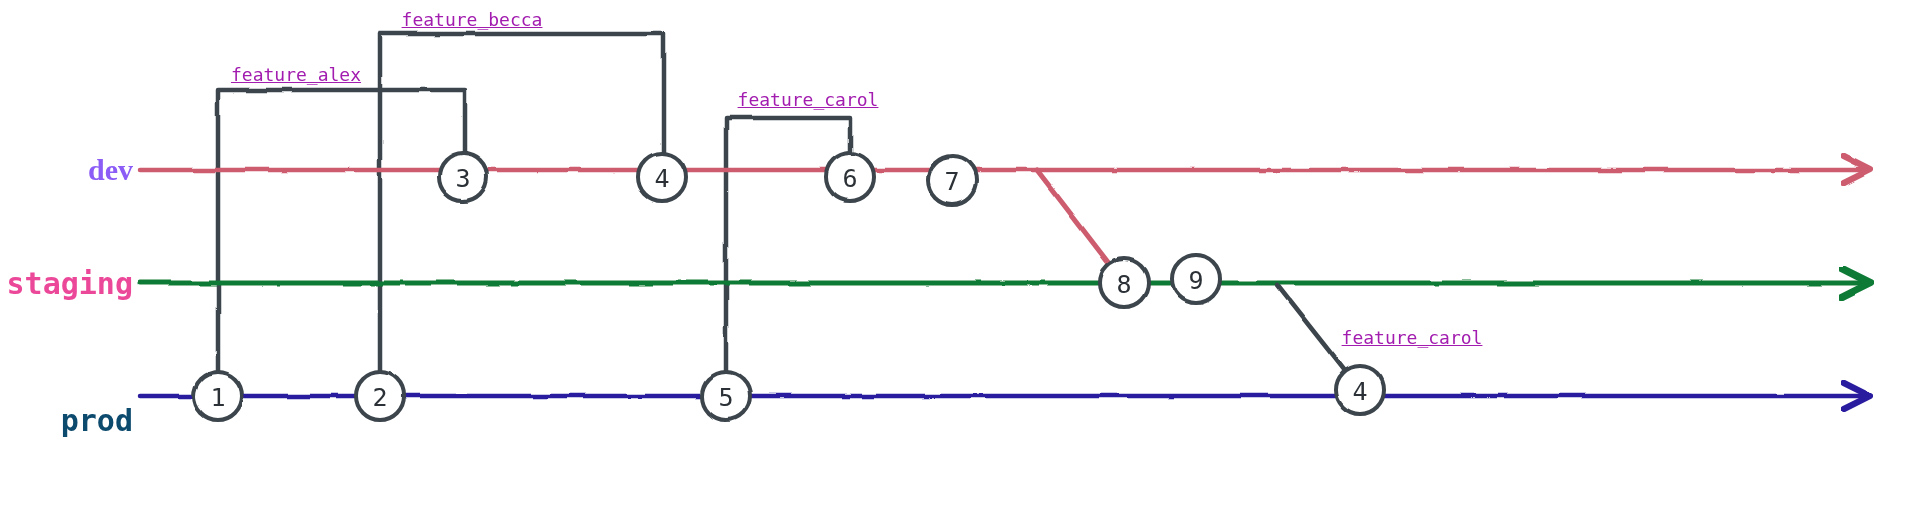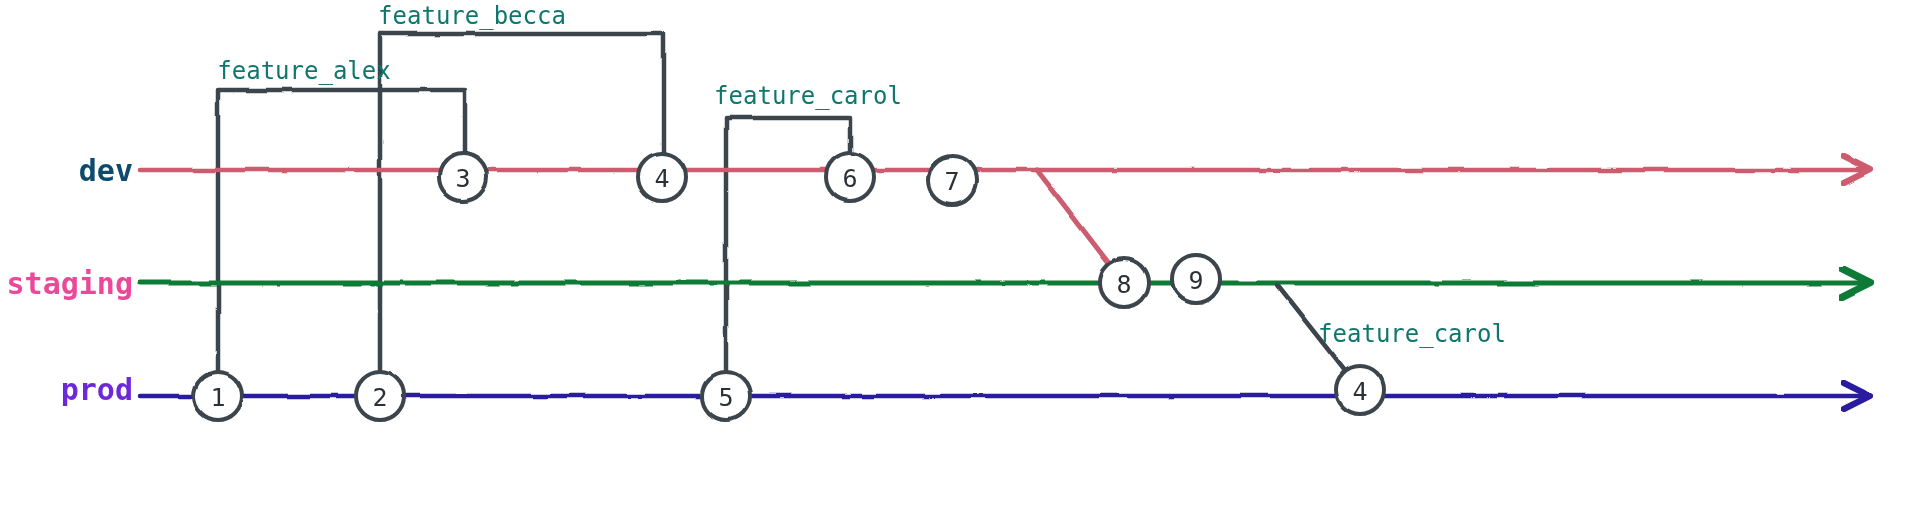--- a/index.html
+++ b/index.html
@@ -4,22 +4,22 @@
 <style>
   html,body{margin:0;padding:0;background:#ffffff;}
   body{width:1916px;height:520px;overflow:hidden;
        font-family:"DejaVu Sans Mono","Liberation Mono",monospace;}
   #stage{position:relative;width:1916px;height:520px;}
   #canvas{position:absolute;left:0;top:0;width:1916px;height:520px;}
   .lane-label{position:absolute;font-family:"DejaVu Sans Mono","Liberation Mono",monospace;
       font-size:30px;font-weight:700;letter-spacing:0px;white-space:nowrap;
       transform:translate(-100%,-50%);}
   .branch-label{position:absolute;font-family:"DejaVu Sans Mono","Liberation Mono",monospace;
-      font-size:24px;font-weight:400;color:#0f766e;white-space:nowrap;
-      transform:translate(-50%,-100%);}
+      font-size:18px;font-weight:400;color:#a21caf;white-space:nowrap;
+      transform:translate(-50%,-100%);text-decoration:underline;}
   .node-num{position:absolute;font-family:"DejaVu Sans Mono","Liberation Mono",monospace;
       font-size:25px;font-weight:400;color:#2b3136;white-space:nowrap;
       transform:translate(-50%,-50%);}
 </style>
 </head>
 <body>
 
 <div id="stage">
 
   <svg id="canvas" viewBox="0 0 1916 520">
@@ -63,25 +63,25 @@
       <circle cx="662" cy="177" r="24" fill="#ffffff" stroke="#3b444b" stroke-width="4"></circle>
       <circle cx="726" cy="396" r="24" fill="#ffffff" stroke="#3b444b" stroke-width="4"></circle>
       <circle cx="850" cy="177" r="24" fill="#ffffff" stroke="#3b444b" stroke-width="4"></circle>
       <circle cx="952" cy="180" r="24" fill="#ffffff" stroke="#3b444b" stroke-width="4"></circle>
       <circle cx="1124" cy="283" r="24" fill="#ffffff" stroke="#3b444b" stroke-width="4"></circle>
       <circle cx="1196" cy="279" r="24" fill="#ffffff" stroke="#3b444b" stroke-width="4"></circle>
       <circle cx="1360" cy="390" r="24" fill="#ffffff" stroke="#3b444b" stroke-width="4"></circle>
     </g>
   </svg>
 
-  <div class="lane-label" style="left:133px;top:170px;color:#0c4a6e;">dev</div>
+  <div class="lane-label" style="left:133px;top:170px;color:#8b5cf6;font-family:Liberation Serif, serif;">dev</div>
   <div class="lane-label" style="left:133px;top:283px;color:#ec4899;">staging</div>
-  <div class="lane-label" style="left:133px;top:389px;color:#6d28d9;">prod</div>
+  <div class="lane-label" style="left:133px;top:420px;color:#0c4a6e;">prod</div>
 
-  <div class="branch-label" style="left:304px;top:85px;">feature_alex</div>
+  <div class="branch-label" style="left:296px;top:85px;">feature_alex</div>
   <div class="branch-label" style="left:472px;top:30px;">feature_becca</div>
   <div class="branch-label" style="left:808px;top:110px;">feature_carol</div>
   <div class="branch-label" style="left:1412px;top:348px;">feature_carol</div>
 
   <div class="node-num" style="left:218px;top:397px;">1</div>
   <div class="node-num" style="left:380px;top:397px;">2</div>
   <div class="node-num" style="left:463px;top:178px;">3</div>
   <div class="node-num" style="left:662px;top:178px;">4</div>
   <div class="node-num" style="left:726px;top:397px;">5</div>
   <div class="node-num" style="left:850px;top:178px;">6</div>

